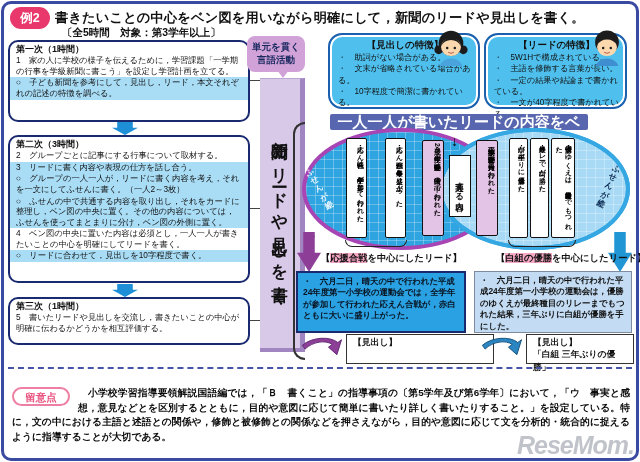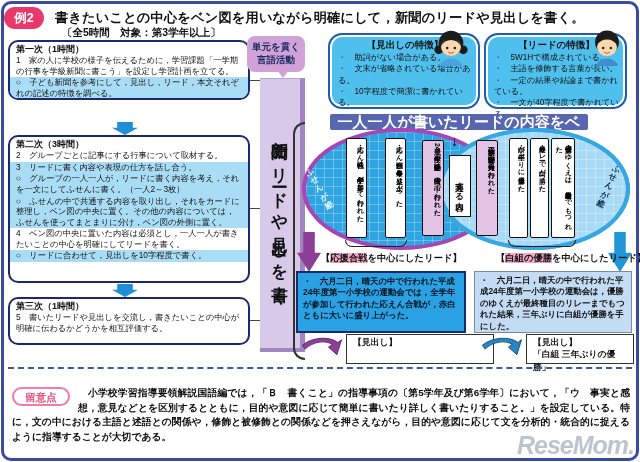--- a/index.html
+++ b/index.html
@@ -2,21 +2,21 @@
 <html><head>
 <meta charset="utf-8">
 <style>
   * { margin:0; padding:0; box-sizing:border-box; }
   html,body { width:640px; height:462px; font-family:"Liberation Sans","DejaVu Sans",sans-serif; background:#fff; }
   #page { position:relative; width:640px; height:462px; background:#fff; overflow:hidden; color:#111; }
   .frame { position:absolute; inset:1px; border:3px solid #3a4aa0; border-radius:10px; }
   .abs { position:absolute; }
 
   
-  .badge-ex { left:4px; top:7px; width:40px; height:22px; background:#e8386c; color:#fff; font-weight:bold; font-size:12.5px; border-radius:12px; text-align:center; line-height:22px; }
+  .badge-ex { left:10px; top:7px; width:40px; height:22px; background:#e8386c; color:#fff; font-weight:bold; font-size:12.5px; border-radius:12px; text-align:center; line-height:22px; }
   .title { left:55px; top:9px; font-size:13.2px; font-weight:bold; letter-spacing:.2px; }
   .subtitle { left:62px; top:26px; font-size:10.5px; font-weight:bold; }
 
   
   .step-box { left:8px; width:242px; border:2px solid #1a2a70; border-radius:10px; background:#fff; overflow:hidden; font-size:8.3px; line-height:1.27; }
   .step-box .hd { font-weight:bold; font-size:9px; padding:2px 6px 0 6px; }
   .row { padding:0 6px 1px 6px; }
   .row.blue { background:#a9ddf6; }
   .down-arrow { width:26px; height:13px; background:#1e8fd6; clip-path:polygon(20% 0,80% 0,80% 45%,100% 45%,50% 100%,0 45%,20% 45%); }
 
@@ -62,21 +62,21 @@
 </head>
 <body>
 
 <div id="page">
   <div class="frame abs"></div>
 
   <div class="abs badge-ex">例2</div>
   <div class="abs title">書きたいことの中心をベン図を用いながら明確にして，新聞のリードや見出しを書く。</div>
   <div class="abs subtitle">〔全5時間　対象：第3学年以上〕</div>
 
-  <div class="abs step-box" style="top:40px;height:60px;">
+  <div class="abs step-box" style="top:40px;height:82px;">
     <div class="hd">第一次（1時間）</div>
     <div class="row white">1　家の人に学校の様子を伝えるために，学習課題「一学期の行事を学級新聞に書こう」を設定し学習計画を立てる。</div>
     <div class="row blue">○　子ども新聞を参考にして，見出し，リード，本文それぞれの記述の特徴を調べる。</div>
   </div>
   <div class="abs down-arrow" style="left:112px;top:122px;"></div>
 
   <div class="abs step-box" style="top:135px;height:148px;">
     <div class="hd">第二次（3時間）</div>
     <div class="row white">2　グループごとに記事にする行事について取材する。</div>
     <div class="row blue">3　リードに書く内容や表現の仕方を話し合う。</div>

